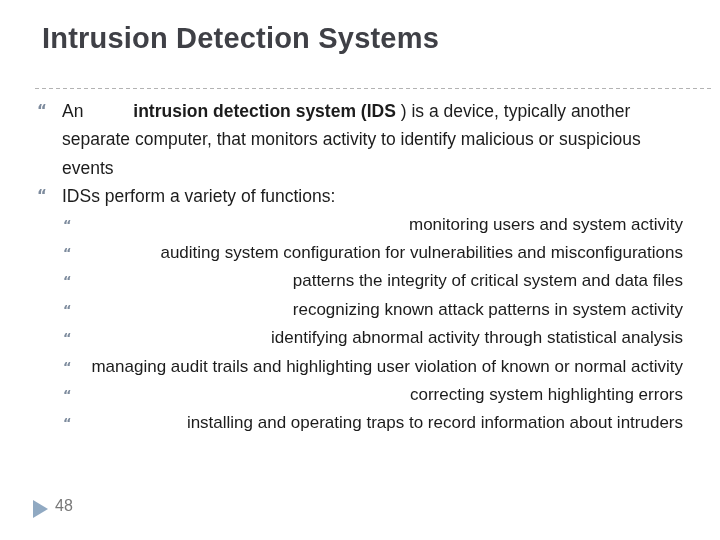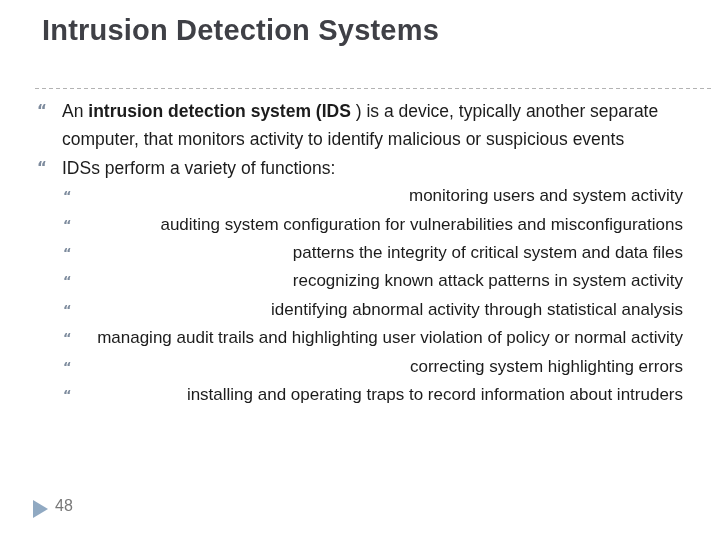--- a/index.html
+++ b/index.html
@@ -13,21 +13,21 @@
   *{margin:0;padding:0;box-sizing:border-box;}
   html,body{width:720px;height:540px;}
   body{
     position:relative;
     background:#ffffff;
     font-family:"Liberation Sans", sans-serif;
     overflow:hidden;
   }
   .slide-title{
     position:absolute;
-    left:42px; top:14px;
+    left:42px; top:22px;
     font-size:29px;
     font-weight:bold;
     color:var(--c-title);
     letter-spacing:0.2px;
     white-space:nowrap;
   }
   .divider{
     position:absolute;
     left:35px; right:8px; top:88px;
     height:1px;
@@ -55,21 +55,21 @@
     line-height:28.4px;
   }
   .level-1 > .bullet-marker{font-size:15px;}
   .level-2 > .bullet-marker{font-size:13px;}
   .bullet-text{
     font-size:17.5px;
     line-height:28.4px;
   }
   .level-1 > .bullet-text{width:620px;}
   .level-2 > .bullet-text{width:595px; font-size:17px;text-align:right;}
-  .bullet-text b{font-weight:bold;}
+  .bullet-text b{font-weight:bold;margin-left:45px;}
   .page-arrow{
     position:absolute;
     left:33px; top:500px;
     width:0; height:0;
     border-top:9px solid transparent;
     border-bottom:9px solid transparent;
     border-left:15px solid var(--c-arrow);
   }
   .page-number{
     position:absolute;
@@ -109,21 +109,21 @@
     <div class="bullet-row level-2">
       <span class="bullet-marker">“</span>
       <span class="bullet-text">recognizing known attack patterns in system activity</span>
     </div>
     <div class="bullet-row level-2">
       <span class="bullet-marker">“</span>
       <span class="bullet-text">identifying abnormal activity through statistical analysis</span>
     </div>
     <div class="bullet-row level-2">
       <span class="bullet-marker">“</span>
-      <span class="bullet-text">managing audit trails and highlighting user violation of policy or normal activity</span>
+      <span class="bullet-text">managing audit trails and highlighting user violation of known or normal activity</span>
     </div>
     <div class="bullet-row level-2">
       <span class="bullet-marker">“</span>
       <span class="bullet-text">correcting system highlighting errors</span>
     </div>
     <div class="bullet-row level-2">
       <span class="bullet-marker">“</span>
       <span class="bullet-text">installing and operating traps to record information about intruders</span>
     </div>
   </div>

